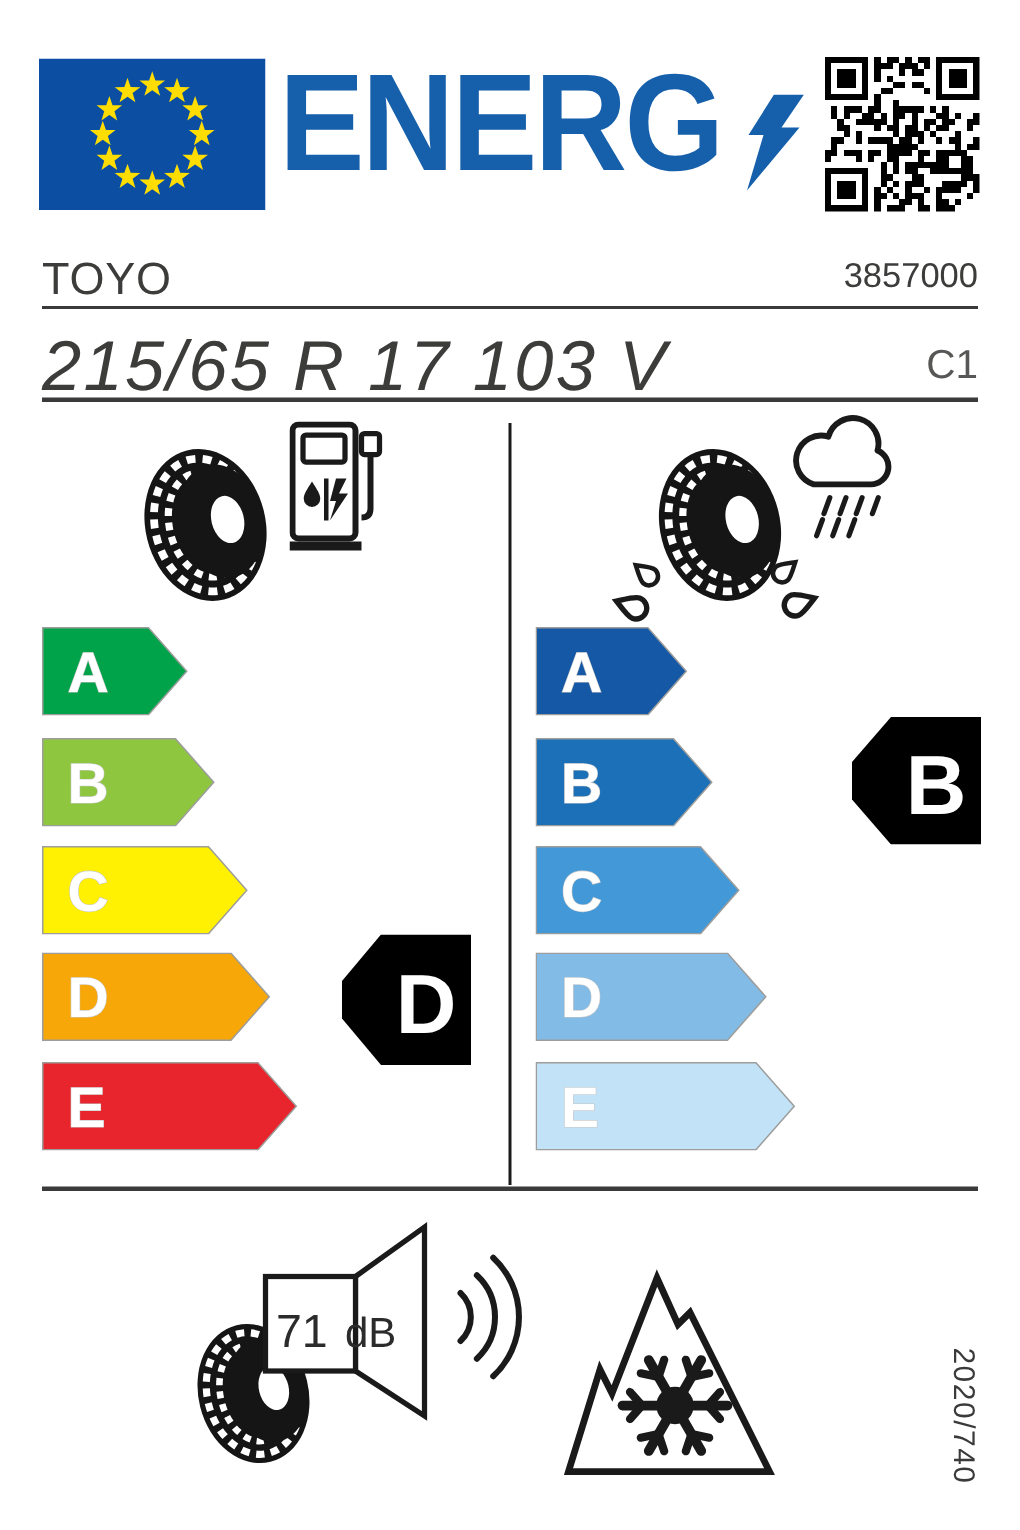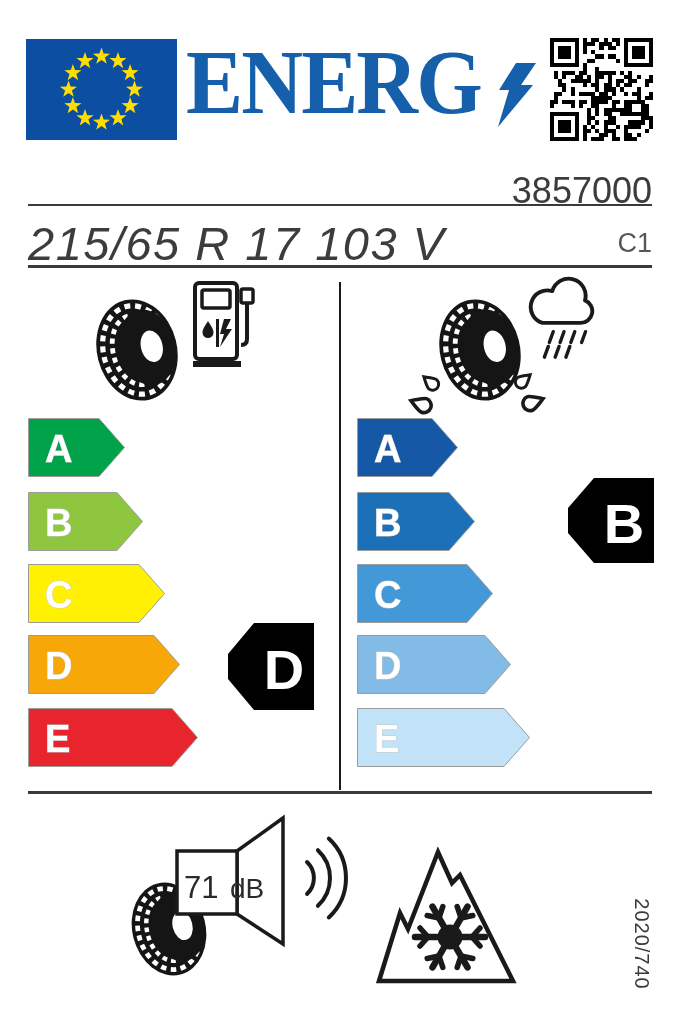--- a/index.html
+++ b/index.html
@@ -4,21 +4,21 @@
 <style>
   html,body{margin:0;padding:0;background:#fff;}
   #label{position:relative;width:680px;height:1020px;background:#fff;overflow:hidden;
          font-family:"Liberation Sans",sans-serif;color:#3c3c3b;}
   .abs{position:absolute;}
   .hline{position:absolute;left:28px;width:624px;background:#3a3a3a;}
   .txt{white-space:nowrap;}
   #energy-word{font-size:92px;font-weight:700;color:#1660ab;letter-spacing:-2px;
                line-height:1;transform:scaleX(.93);transform-origin:left top;}
   #brand{left:28px;top:170px;font-size:30px;letter-spacing:.5px;}
-  #label-id{right:28px;top:170px;font-size:36px;}
+  #label-id{right:28px;top:170px;font-size:23px;}
   #tyre-size{left:28px;top:216px;font-size:47px;letter-spacing:1.5px;color:#3c3c3b;font-style:italic;}
   #tyre-class{right:28px;top:228px;font-size:27px;color:#575756;margin-left:40px;}
   #vdivider{left:339px;top:282px;width:2px;height:508px;background:#1a1a1a;position:absolute;}
   .scale{position:absolute;width:210px;height:350px;}
   .blackArrowText{font-weight:bold;fill:#fff;}
   #noise-abc{left:214px;top:936px;color:#111;}
   .noise-letter{font-size:30px;font-weight:500;}
   .noise-letter-selected{font-size:46px;font-weight:bold;}
   #regulation{left:577px;top:933px;width:130px;height:22px;transform:rotate(90deg);
               font-size:20px;letter-spacing:1px;text-align:center;color:#3a3a3a;}
@@ -43,21 +43,21 @@
         <use href="#star" transform="translate(92.0,79.1)"></use>
         <use href="#star" transform="translate(75.5,83.5)"></use>
         <use href="#star" transform="translate(59.0,79.1)"></use>
         <use href="#star" transform="translate(46.9,67.0)"></use>
         <use href="#star" transform="translate(42.5,50.5)"></use>
         <use href="#star" transform="translate(46.9,34.0)"></use>
         <use href="#star" transform="translate(59.0,21.9)"></use>
       </g>
   </svg>
 
-  <div class="abs txt" style="left:186px;top:36px;font-family:Liberation Serif, serif;">
+  <div class="abs txt" style="left:186px;top:36px;">
     <span id="energy-word" style="display:inline-block">ENERG</span>
   </div>
   <svg class="abs" style="left:494px;top:63px" width="42" height="64" viewBox="0 0 42 64">
     <polygon points="22,0 42,0 27,22 39,22 4,64 15,27 5,27" fill="#1660AB"></polygon>
   </svg>
 
   <div class="abs" id="qr" style="left:550px;top:38px;width:103px;height:103px;"><svg width="103" height="103" viewBox="0 0 103 103" fill="#000" shape-rendering="crispEdges">
         <rect x="0.00" y="61.80" width="4.12" height="4.12"></rect>
         <rect x="0.00" y="65.92" width="4.12" height="4.12"></rect>
         <rect x="4.12" y="32.96" width="4.12" height="4.12"></rect>
@@ -272,20 +272,21 @@
     <rect x="4.12" y="4.12" width="20.6" height="20.6" fill="#fff"></rect>
     <rect x="8.24" y="8.24" width="12.36" height="12.36" fill="#000"></rect>
         <rect x="74.16" y="0" width="28.84" height="28.84" fill="#000"></rect>
     <rect x="78.28" y="4.12" width="20.6" height="20.6" fill="#fff"></rect>
     <rect x="82.4" y="8.24" width="12.36" height="12.36" fill="#000"></rect>
         <rect x="0" y="74.16" width="28.84" height="28.84" fill="#000"></rect>
     <rect x="4.12" y="78.28" width="20.6" height="20.6" fill="#fff"></rect>
     <rect x="8.24" y="82.4" width="12.36" height="12.36" fill="#000"></rect>
       </svg></div>
 
+  <div class="abs txt" id="brand">TOYO</div>
   <div class="abs txt" id="label-id">3857000</div>
   <div class="hline" style="top:204px;height:2px;"></div>
 
   <div class="abs txt" id="tyre-size">215/65 R 17 103 V</div>
   <div class="abs txt" id="tyre-class">C1</div>
   <div class="hline" style="top:265px;height:3px;"></div>
 
   <div id="vdivider"></div>
 
   <svg width="0" height="0" style="position:absolute">

